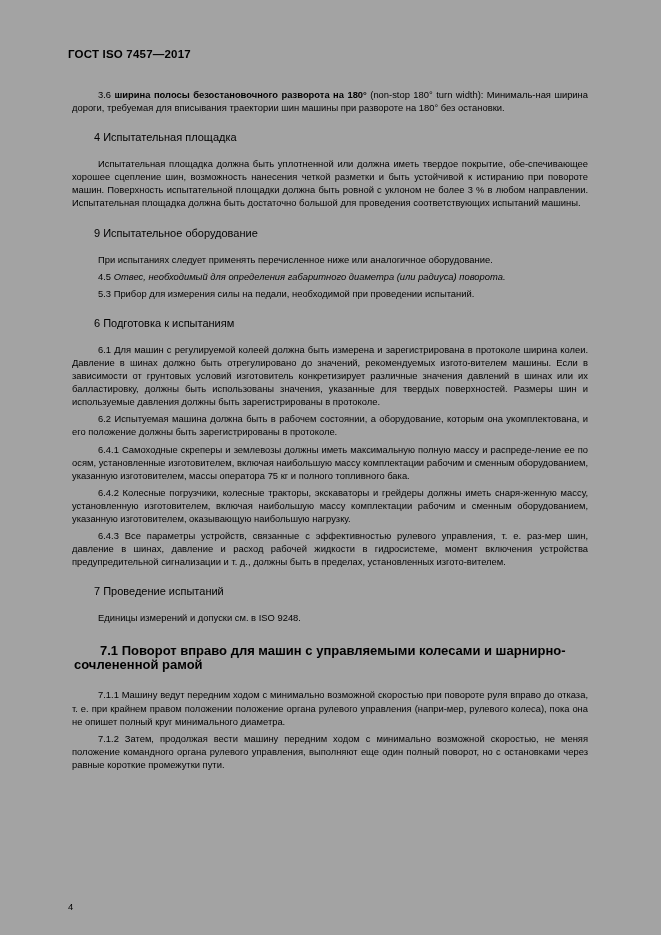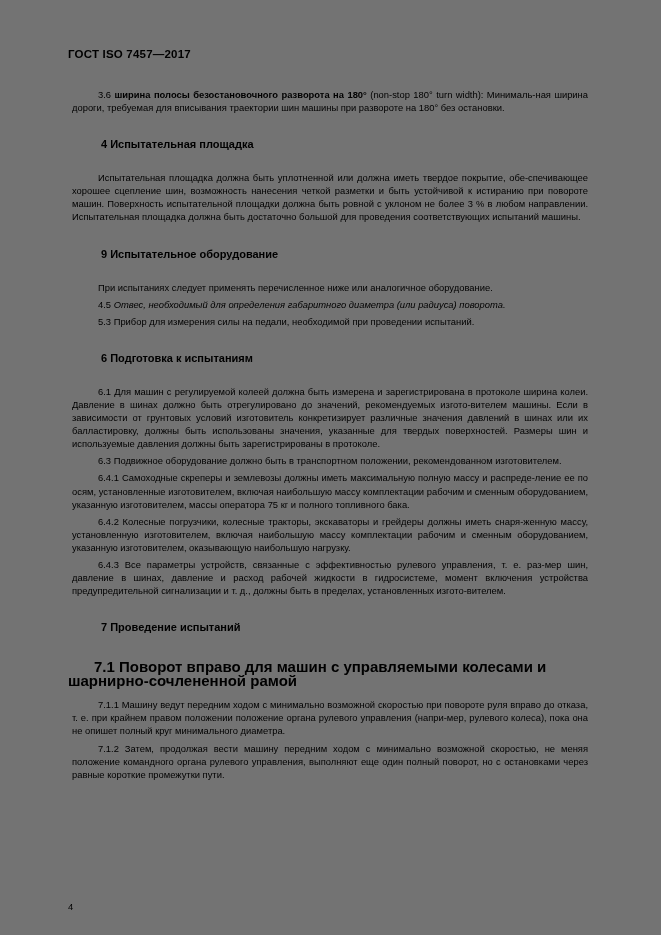--- a/index.html
+++ b/index.html
@@ -13,21 +13,21 @@
     position: relative;
     font-family: "Liberation Sans", sans-serif;
     color: #000000;
     overflow: hidden;
   }
   .page {
     position: absolute;
     left: 0; top: 0;
     width: 661px;
     height: 935px;
-    background: #737373;
+    background: #a3a3a3;
   }
   .header {
     position: absolute;
     left: 68px;
     top: 48px;
     font-size: 11.5px;
     font-weight: bold;
     letter-spacing: 0.2px;
   }
   .content {
@@ -40,29 +40,29 @@
     margin: 4px;
     font-size: 9.4px;
     line-height: 13.1px;
     text-align: justify;
     text-justify: inter-word;
   }
   p.indent {
     text-indent: 26px;
   }
   h2 {
-    margin: 7px;
+    margin: 0;
     font-size: 11px;
-    font-weight: bold;
+    font-weight: normal;
     text-indent: 26px;
     line-height: 15px;
   }
   h3 {
-    margin: 0;
-    font-size: 15px;
+    margin: 6px;
+    font-size: 13px;
     font-weight: bold;
     text-indent: 26px;
     line-height: 14px;
   }
   b.run { font-weight: bold; }
   i.run { }
   .pageno {
     position: absolute;
     left: 68px;
     top: 901px;
@@ -85,27 +85,28 @@
       <div style="height: 12px;"></div>
       <h2>9  Испытательное оборудование</h2>
       <div style="height: 8px;"></div>
       <p class="indent"><span>При испытаниях следует применять перечисленное ниже или аналогичное оборудование.</span></p>
       <p class="indent"><span>4.5  </span><i class="run">Отвес, необходимый для определения габаритного диаметра (или радиуса) поворота.</i></p>
       <p class="indent"><span>5.3  Прибор для измерения силы на педали, необходимой при проведении испытаний.</span></p>
       <div style="height: 12px;"></div>
       <h2>6  Подготовка к испытаниям</h2>
       <div style="height: 8px;"></div>
       <p class="indent"><span>6.1  Для машин с регулируемой колеей должна быть измерена и зарегистрирована в протоколе ширина колеи. Давление в шинах должно быть отрегулировано до значений, рекомендуемых изгото-вителем машины. Если в зависимости от грунтовых условий изготовитель конкретизирует различные значения давлений в шинах или их балластировку, должны быть использованы значения, указанные для твердых поверхностей. Размеры шин и используемые давления должны быть зарегистрированы в протоколе.</span></p>
-      <p class="indent"><span>6.3  Подвижное оборудование должно быть в транспортном положении, рекомендованном изготовителем.</span></p>
+      <p class="indent"><span>6.2  Испытуемая машина должна быть в рабочем состоянии, а оборудование, которым она укомплектована, и его положение должны быть зарегистрированы в протоколе.</span></p>
       <p class="indent"><span>6.4.1  Самоходные скреперы и землевозы должны иметь максимальную полную массу и распреде-ление ее по осям, установленные изготовителем, включая наибольшую массу комплектации рабочим и сменным оборудованием, указанную изготовителем, массы оператора 75 кг и полного топливного бака.</span></p>
       <p class="indent"><span>6.4.2  Колесные погрузчики, колесные тракторы, экскаваторы и грейдеры должны иметь снаря-женную массу, установленную изготовителем, включая наибольшую массу комплектации рабочим и сменным оборудованием, указанную изготовителем, оказывающую наибольшую нагрузку.</span></p>
       <p class="indent"><span>6.4.3  Все параметры устройств, связанные с эффективностью рулевого управления, т. е. раз-мер шин, давление в шинах, давление и расход рабочей жидкости в гидросистеме, момент включения устройства предупредительной сигнализации и т. д., должны быть в пределах, установленных изгото-вителем.</span></p>
       <div style="height: 12px;"></div>
       <h2>7  Проведение испытаний</h2>
       <div style="height: 8px;"></div>
+      <p class="indent"><span>Единицы измерений и допуски см. в ISO 9248.</span></p>
       <div style="height: 10px;"></div>
       <h3>7.1  Поворот вправо для машин с управляемыми колесами и шарнирно-сочлененной рамой</h3>
       <div style="height: 6px;"></div>
       <p class="indent"><span>7.1.1  Машину ведут передним ходом с минимально возможной скоростью при повороте руля вправо до отказа, т. е. при крайнем правом положении положение органа рулевого управления (напри-мер, рулевого колеса), пока она не опишет полный круг минимального диаметра.</span></p>
       <p class="indent"><span>7.1.2  Затем, продолжая вести машину передним ходом с минимально возможной скоростью, не меняя положение командного органа рулевого управления, выполняют еще один полный поворот, но с остановками через равные короткие промежутки пути.</span></p>
     </div>
 
   <div class="pageno">4</div>
 
 </div>

